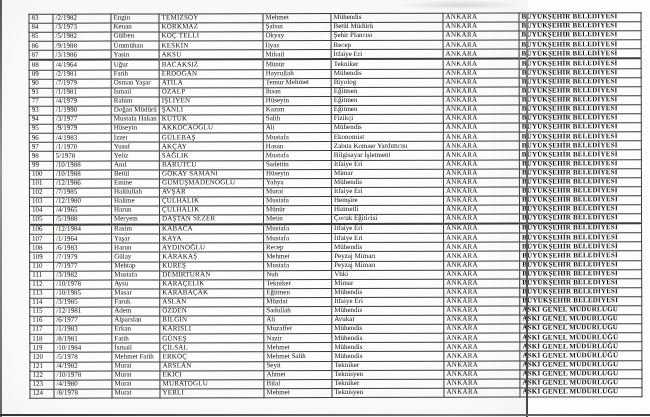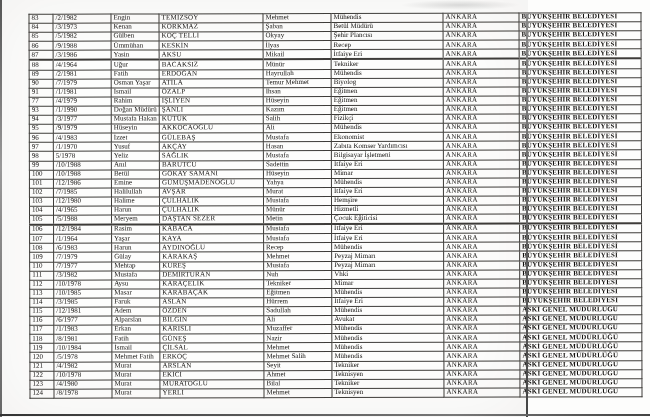--- a/index.html
+++ b/index.html
@@ -361,21 +361,21 @@
           <td class="col-father_name">Eğitmen</td>
           <td class="col-profession">Mühendis</td>
           <td class="col-province">ANKARA</td>
           <td class="col-institution">BÜYÜKŞEHİR BELEDİYESİ</td>
         </tr>
         <tr>
           <td class="col-no">114</td>
           <td class="col-birth_date">/3/1985</td>
           <td class="col-first_name">Faruk</td>
           <td class="col-surname">ASLAN</td>
-          <td class="col-father_name">Hürrem</td>
+          <td class="col-father_name">Müzdat</td>
           <td class="col-profession">İtfaiye Eri</td>
           <td class="col-province">ANKARA</td>
           <td class="col-institution">BÜYÜKŞEHİR BELEDİYESİ</td>
         </tr>
         <tr>
           <td class="col-no">115</td>
           <td class="col-birth_date">/12/1981</td>
           <td class="col-first_name">Adem</td>
           <td class="col-surname">ÖZDEN</td>
           <td class="col-father_name">Sadullah</td>

